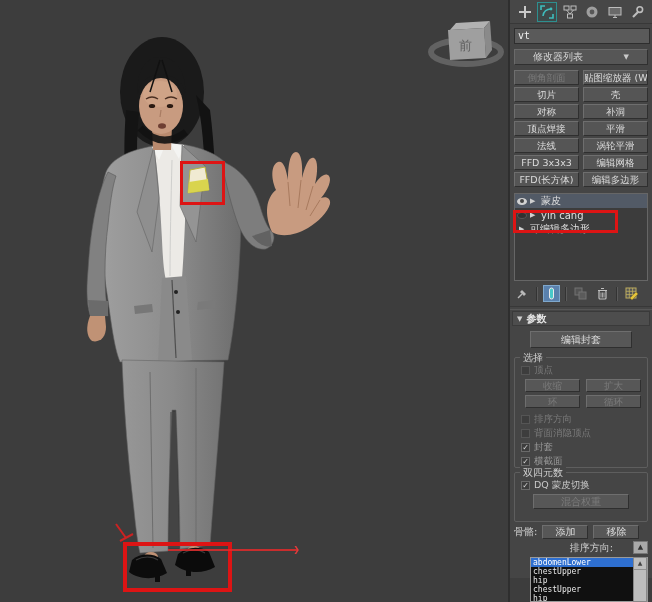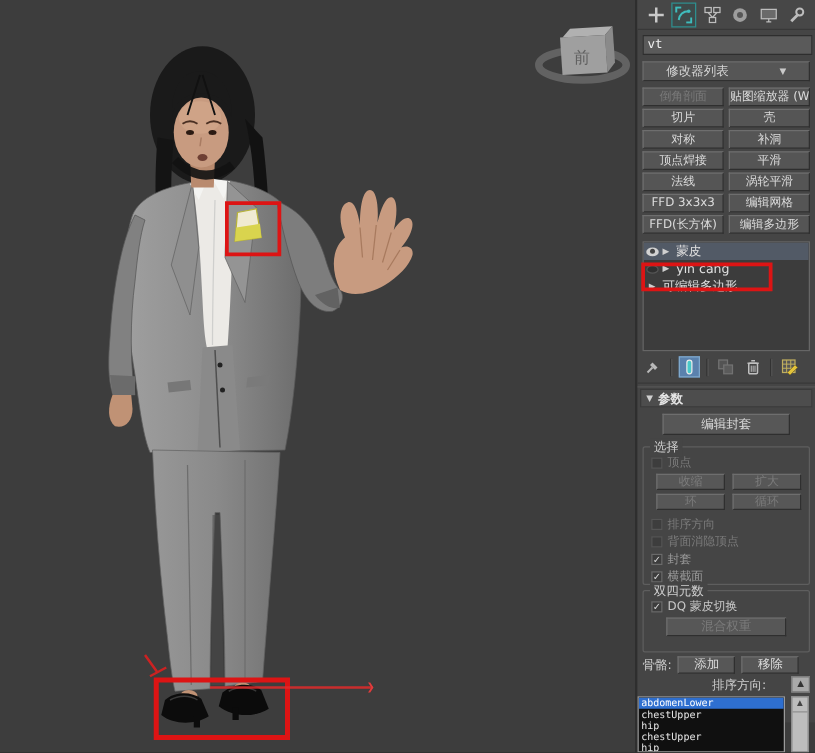--- a/index.html
+++ b/index.html
@@ -70,21 +70,21 @@
   .two{display:flex;gap:6px;margin:3px 6px 0 10px;}
   .two .btn{flex:1;height:13px;line-height:11px;font-size:9.5px;}
   #dq-blend{margin:3px 10px 0 18px;height:15px;line-height:13px;width:96px;}
   #bones-row{position:absolute;left:4px;top:524px;width:134px;height:15px;display:flex;align-items:center;gap:5px;}
   #bones-row .lbl{font-size:10px;color:#cfcfcf;}
   #bones-row .btn{width:46px;height:14px;line-height:12px;}
   #sort-row{position:absolute;left:4px;top:541px;width:134px;height:14px;display:flex;align-items:flex-start;justify-content:flex-end;gap:20px;}
   #sort-row .lbl{font-size:10px;color:#cfcfcf;}
   #sort-up{width:15px;height:13px;background:#a9a9a9;border:1px solid #777;box-sizing:border-box;
     color:#333;font-size:7px;line-height:11px;text-align:center;}
-  #bone-list{position:absolute;left:0;top:557px;width:118px;height:45px;background:#101010;
+  #bone-list{position:absolute;left:20px;top:557px;width:118px;height:45px;background:#101010;
     border:1px solid #9a9a9a;box-sizing:border-box;overflow:hidden;
     font-family:"DejaVu Sans Mono",monospace;font-size:8px;line-height:9px;color:#e8e8e8;}
   .bone{padding-left:2px;white-space:nowrap;}
   .bone.selected{background:#2e6fd0;color:#fff;}
   #list-scroll{position:absolute;left:123px;top:557px;width:14px;height:45px;background:#bdbdbd;border:1px solid #888;box-sizing:border-box;}
   #list-scroll .up{height:11px;border-bottom:1px solid #909090;color:#444;font-size:6px;line-height:10px;text-align:center;}
   svg text{font-family:"DejaVu Sans",sans-serif;}
 </style>
 </head>
 <body>

